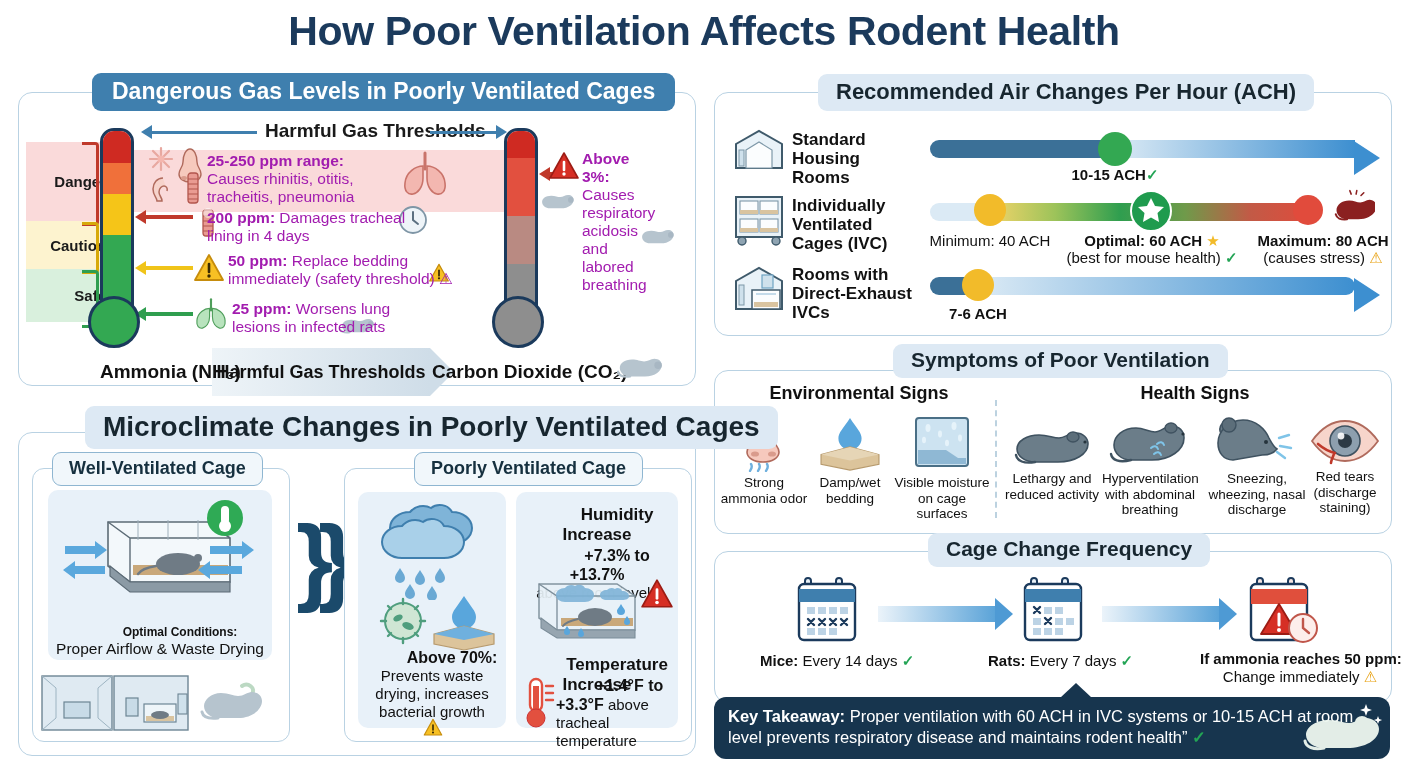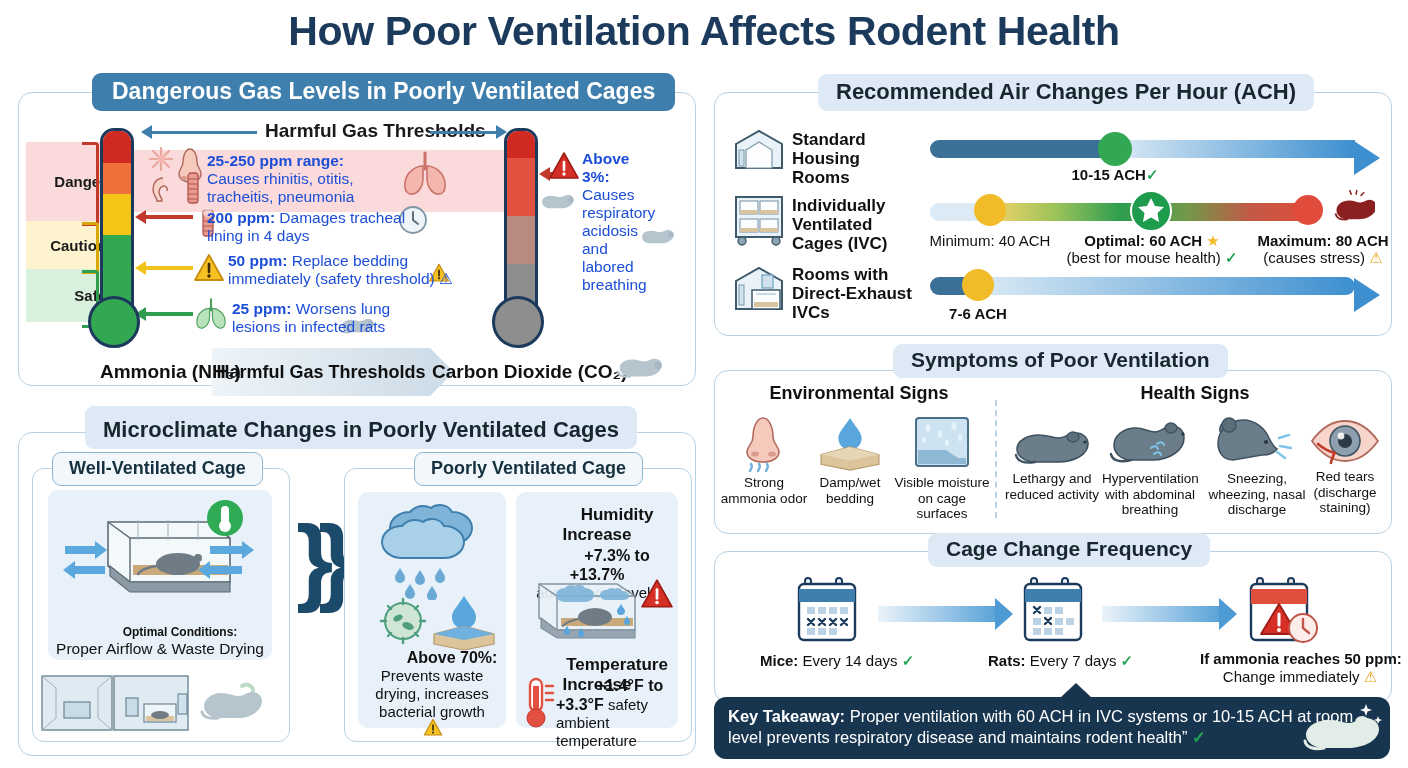--- a/index.html
+++ b/index.html
@@ -68,41 +68,41 @@
   .thermo .tube{
     position:absolute;left:12px;top:0;width:28px;border-radius:14px;
     border:3px solid #1b3a5c;background:#eaf3f8;overflow:hidden;
   }
   .thermo .fill{position:absolute;left:0;right:0;bottom:0;}
   .thermo .bulb{
     position:absolute;left:0;width:52px;height:52px;border-radius:50%;
     border:3px solid #1b3a5c;box-sizing:border-box;
   }
 
-  .gasrow{position:absolute;font-size:15.5px;color:#1d4ed8;line-height:1.16;}
+  .gasrow{position:absolute;font-size:15.5px;color:#a21caf;line-height:1.16;}
   .gasrow b{font-weight:bold;}
   .ghostarrow{position:absolute;height:4px;}
   .ghostarrow i{position:absolute;left:-10px;top:-5px;width:0;height:0;
     border-top:7px solid transparent;border-bottom:7px solid transparent;}
 
   .bottom-arrow{
     position:absolute;background:linear-gradient(90deg,#eef4f8,#cfdde8);
     display:flex;align-items:center;justify-content:center;
     font-size:18px;font-weight:bold;color:#111;
   }
   .bottom-arrow:after{
     content:"";position:absolute;right:-24px;top:0;width:0;height:0;
     border-top:24px solid transparent;border-bottom:24px solid transparent;
     border-left:24px solid #cfdde8;
   }
   .gas-name{position:absolute;font-size:19px;font-weight:bold;color:#111;white-space:nowrap;}
 
   
   #microPanel{left:18px;top:432px;width:676px;height:322px;}
-  #microHead{left:85px;top:406px;padding:12px 18px 8px;font-size:22px;}
+  #microHead{left:85px;top:406px;padding:6px 18px 8px;font-size:28px;}
 
   .subpanel{position:absolute;border:1.6px solid #b9d2e3;border-radius:12px;background:#fff;}
   .subhead{
     position:absolute;border:1.6px solid #8fb6d1;background:#f1f7fb;color:#16303f;
     border-radius:9px;font-weight:bold;font-size:18px;padding:5px 16px 6px;
     white-space:nowrap;z-index:7;
   }
   .tile{position:absolute;background:#e8f1f9;border-radius:10px;}
   .tile-txt{position:absolute;text-align:center;font-size:15px;line-height:1.2;color:#111;}
   .tile-txt b{font-weight:bold;margin-left:40px;}
@@ -443,21 +443,21 @@
   <svg class="abs" style="left:522px;top:676px;z-index:3;" width="36" height="54" viewBox="0 0 36 54">
     <rect x="8" y="3" width="12" height="32" rx="6" fill="#fff" stroke="#e2503f" stroke-width="2.4"></rect>
     <rect x="11" y="10" width="6" height="26" fill="#e2503f"></rect>
     <circle cx="14" cy="42" r="9" fill="#e2503f" stroke="#c33" stroke-width="1"></circle>
     <g stroke="#e2503f" stroke-width="2.4" stroke-linecap="round">
         <path d="M24 10h7M24 17h7M24 24h7"></path>
       </g>
   </svg>
   <div class="tile-txt" style="left:556px;top:676px;width:124px;text-align:left;">
     <b style="font-size:16px;">+1.4°F to +3.3°F</b>
-    <span>safety ambient temperature</span>
+    <span>above tracheal temperature</span>
   </div>
 
   <div class="panel" id="achPanel"></div>
   <div class="panel-head head-lightblue" id="achHead">Recommended Air Changes Per Hour (ACH)</div>
 
   <svg class="abs" style="left:732px;top:128px;z-index:3;" width="54" height="44" viewBox="0 0 54 44">
     <path d="M4 16 L27 3 L50 16 L50 40 L4 40 Z" fill="#e9f2f8" stroke="#3f5a6b" stroke-width="2"></path>
     <path d="M14 22 L27 14 L40 22 L40 40 L14 40 Z" fill="#fbfdfe" stroke="#7e98a8" stroke-width="1.2"></path>
     <rect x="7" y="22" width="5" height="16" fill="#cfe1ec" stroke="#7e98a8" stroke-width="1"></rect>
   </svg>

